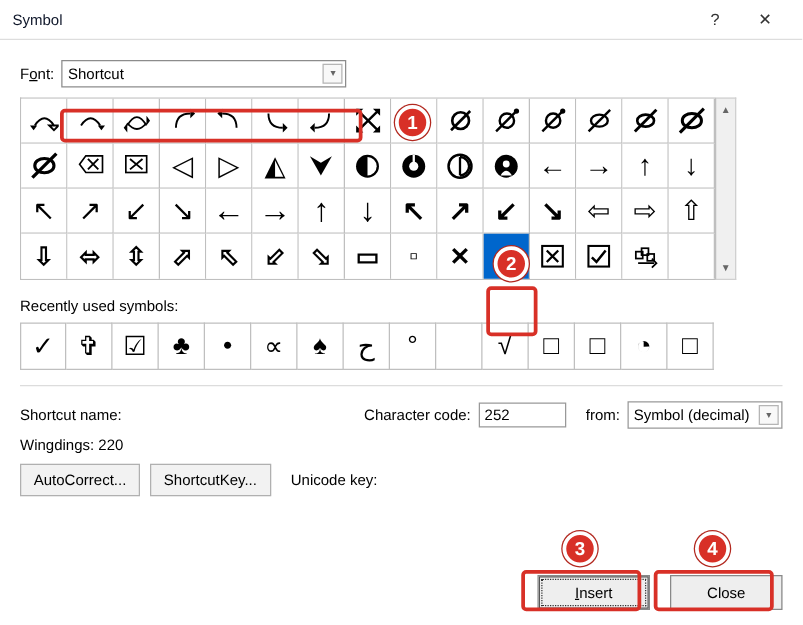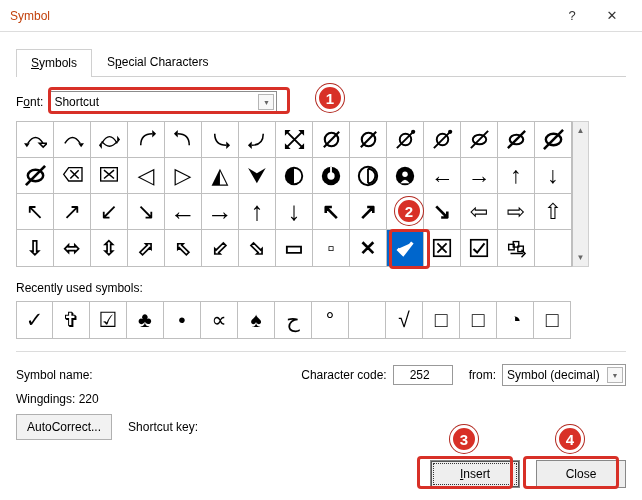--- a/index.html
+++ b/index.html
@@ -1,18 +1,18 @@
 <!DOCTYPE html>
 <html><head>
 <meta charset="utf-8">
 <style>
   * { box-sizing: border-box; font-family: "Segoe UI", Tahoma, sans-serif; }
   body { margin: 0; background: #fff; width: 642px; height: 500px; overflow: hidden; position: relative; }
   .titlebar { height: 32px; display: flex; align-items: center; padding: 0 10px; border-bottom: 1px solid #ddd; }
-  .title { font-size: 12px; flex: 1; color: #c2410c; }
+  .title { font-size: 12px; flex: 1; color: #0f172a; }
   .tbtn { width: 40px; text-align: center; font-size: 13px; color: #333; }
   .content { padding: 16px 16px 10px 16px; }
   .tabs { display: flex; border-bottom: 1px solid #d0d0d0; margin-bottom: 14px; }
   .tab { padding: 6px 14px 7px; font-size: 12px; border: 1px solid transparent; border-bottom: none; cursor: default; position: relative; }
   .tab .ul { text-decoration: underline; }
   .tab.active { border-color: #d0d0d0; background: #fff; top: 1px; }
   .row { display: flex; align-items: center; gap: 6px; margin-bottom: 8px; font-size: 12px; }
   .labelu { font-size: 12px; }
   .labelu .ul { text-decoration: underline; }
   .font-select { width: 228px; height: 22px; border: 1px solid #8c8c8c; display: flex; align-items: center; padding: 0 4px; cursor: default; position: relative; }
@@ -31,21 +31,21 @@
   .cell.selected svg path { fill: #fff; }
   .scrollbar { width: 17px; border: 1px solid #d0d0d0; border-left: 1px solid #bfbfbf; background: #f0f0f0; display:flex; flex-direction:column; justify-content:space-between; align-items:center; }
   .scrollbtn { height: 17px; font-size: 8px; color:#666; display:flex; align-items:center; justify-content:center; width:100%; }
   .section-label { font-size: 12px; margin: 14px 0 6px; }
   .rgrid { display: flex; }
   .rcell { width: 37px; height: 38px; border: 1px solid #bfbfbf; border-left: none; display:flex; align-items:center; justify-content:center; font-size:21px; }
   .rcell:first-child { border-left: 1px solid #bfbfbf; }
   .divider { height: 1px; background: #dcdcdc; margin: 12px 0; }
   .info-row { display: flex; align-items: center; font-size: 12px; gap: 6px; margin-bottom: 6px; }
   .info-row .spring { flex: 1; }
-  input.tiny { border: 1px solid #999; height: 20px; width: 60px; font-size: 12px; padding: 0 16px; }
+  input.tiny { border: 1px solid #999; height: 20px; width: 70px; font-size: 12px; padding: 0 4px; }
   .combo { width: 124px; height: 22px; border: 1px solid #999; display:flex; align-items:center; padding:0 4px; position:relative; font-size:12px;}
   .combo .dd { position:absolute; right:2px; top:2px; width:16px; height:16px; border:1px solid #b5b5b5; display:flex; align-items:center; justify-content:center; font-size:7px; background:#f8f8f8; color:#666;}
   .btnrow { display: flex; align-items: center; gap: 8px; margin-top: 8px; font-size:12px; }
   .btn { height: 26px; padding: 0 10px; border: 1px solid #b0b0b0; background: #f2f2f2; font-size: 12px; display:flex; align-items:center; cursor:default; }
   .bottombar { position:absolute; bottom:12px; right:16px; display:flex; gap:16px; }
   .mainbtn { width: 90px; height: 28px; border: 1px solid #888; background: #eee; display:flex; align-items:center; justify-content:center; font-size:12px; cursor:default; }
   .mainbtn .ul { text-decoration: underline; }
   .mainbtn.default { box-shadow: inset 0 0 0 1px #555; outline: 1px dotted #333; outline-offset: -4px; }
   svg { pointer-events: none; }
 </style>
@@ -53,28 +53,20 @@
 <body>
 
 <div class="titlebar">
   <div class="title">Symbol</div>
   <div class="tbtn">?</div>
   <div class="tbtn">✕</div>
 </div>
 
 <div class="content">
 
-  <div class="tabs">
-    <div class="tab active">
-      <span class="ul">S</span>ymbols
-    </div>
-    <div class="tab">
-      S<span class="ul">p</span>ecial Characters
-    </div>
-  </div>
 
   <div class="row" style="position:relative;">
     <span class="labelu">F<span class="ul">o</span>nt:</span>
     <div class="font-select">
       <span>Shortcut</span>
       <div class="dd">▼</div>
     </div>
   </div>
 
   <div class="grid-wrap">
@@ -310,37 +302,38 @@
     <div class="rcell">√</div>
     <div class="rcell">□</div>
     <div class="rcell">□</div>
     <div class="rcell">◔</div>
     <div class="rcell">□</div>
   </div>
 
   <div class="divider"></div>
 
   <div class="info-row">
-    <span>Symbol name:</span>
+    <span>Shortcut name:</span>
     <span class="spring"></span>
     <span><span class="ul">C</span>haracter code:</span>
     <input class="tiny" value="252" style="">
     <span style="margin-left:10px;">fro<span class="ul">m</span>:</span>
     <div class="combo">
       <span>Symbol (decimal)</span>
       <div class="dd">▼</div>
     </div>
   </div>
   <div class="info-row">
     <span>Wingdings: 220</span>
   </div>
 
   <div class="btnrow">
     <div class="btn"><span class="ul">A</span>utoCorrect...</div>
-    <span style="margin-left:8px;">Shortcut key:</span>
+    <div class="btn">Shortcut <span class="ul">K</span>ey...</div>
+    <span style="margin-left:8px;">Unicode key:</span>
   </div>
 </div>
 
 <div class="bottombar">
   <div class="mainbtn default"><span class="ul">I</span>nsert</div>
   <div class="mainbtn">Close</div>
 </div>
 
 <div class="redbox" style="left:48px; top:87px; width:242px; height:27px;"></div>
 <div class="badge" style="left:316px; top:84px;">1</div>

